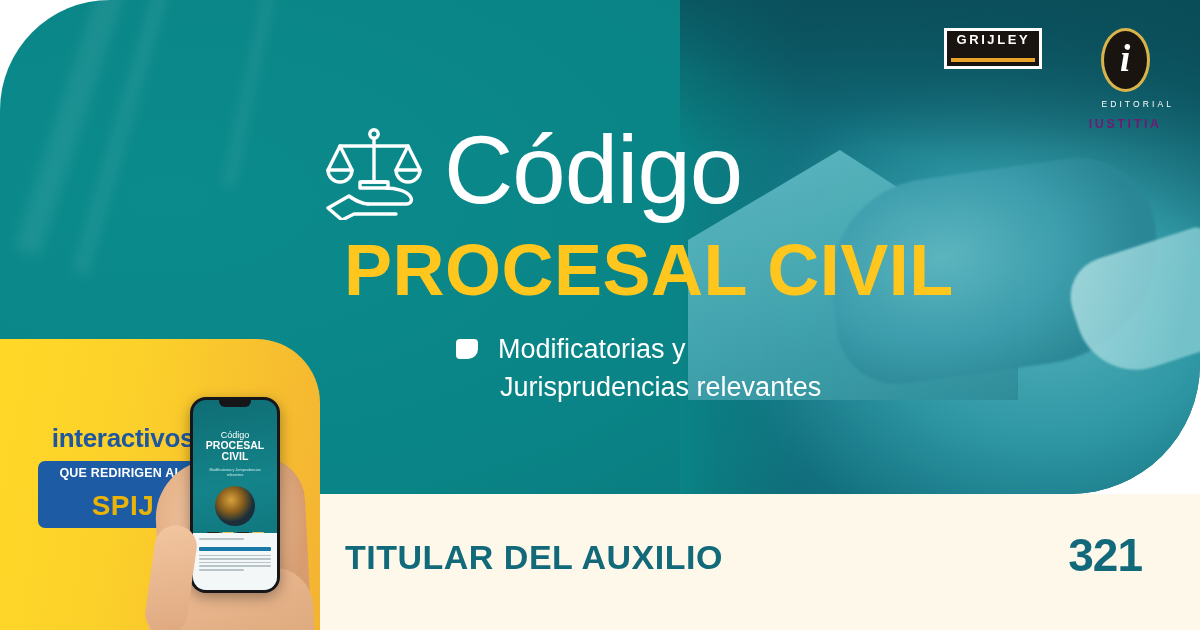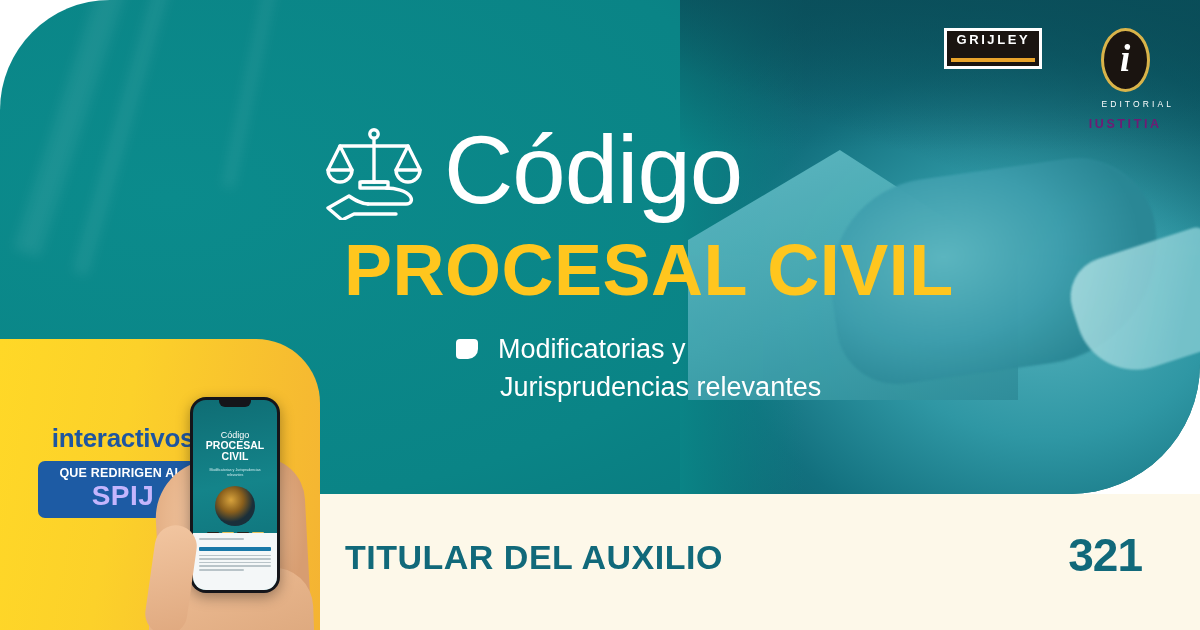--- a/index.html
+++ b/index.html
@@ -105,21 +105,21 @@
     background:linear-gradient(100deg,#ffd827 0%, #fcd12a 38%, #f4b333 100%);
     border-top-right-radius:64px;overflow:hidden;z-index:7;
   }
   .promo-text{position:absolute;left:38px;top:84px;width:170px;text-align:center;}
   .pdfs{color:#1e56a0;font-size:42px;font-weight:bold;line-height:.96;letter-spacing:-.5px;}
   .inter{color:#1e56a0;font-size:26px;font-weight:bold;line-height:1.05;margin-top:2px;letter-spacing:-.3px;}
   .spij-badge{
     margin-top:9px;background:#1d5ba4;border-radius:7px;padding:6px 8px 8px;
   }
   .spij-l1{color:#ffffff;font-size:12.5px;font-weight:bold;letter-spacing:.2px;line-height:1.1;}
-  .spij-l2{color:#c4b5fd;font-size:28px;font-weight:bold;line-height:1;margin-top:1px;letter-spacing:.5px;}
+  .spij-l2{color:#eab308;font-size:28px;font-weight:bold;line-height:1;margin-top:11px;letter-spacing:.5px;}
 
   
   .hand{
     position:absolute;left:158px;top:120px;width:150px;height:200px;
     background:radial-gradient(60% 60% at 40% 30%,#f3c9a6 0%,#e8b68d 55%,#d79d71 100%);
     border-radius:58px 44px 26px 26px;transform:rotate(-3deg);z-index:2;
   }
   .hand2{
     position:absolute;left:150px;top:230px;width:165px;height:180px;
     background:linear-gradient(160deg,#eebd95 0%,#dca77c 60%,#c98f63 100%);

